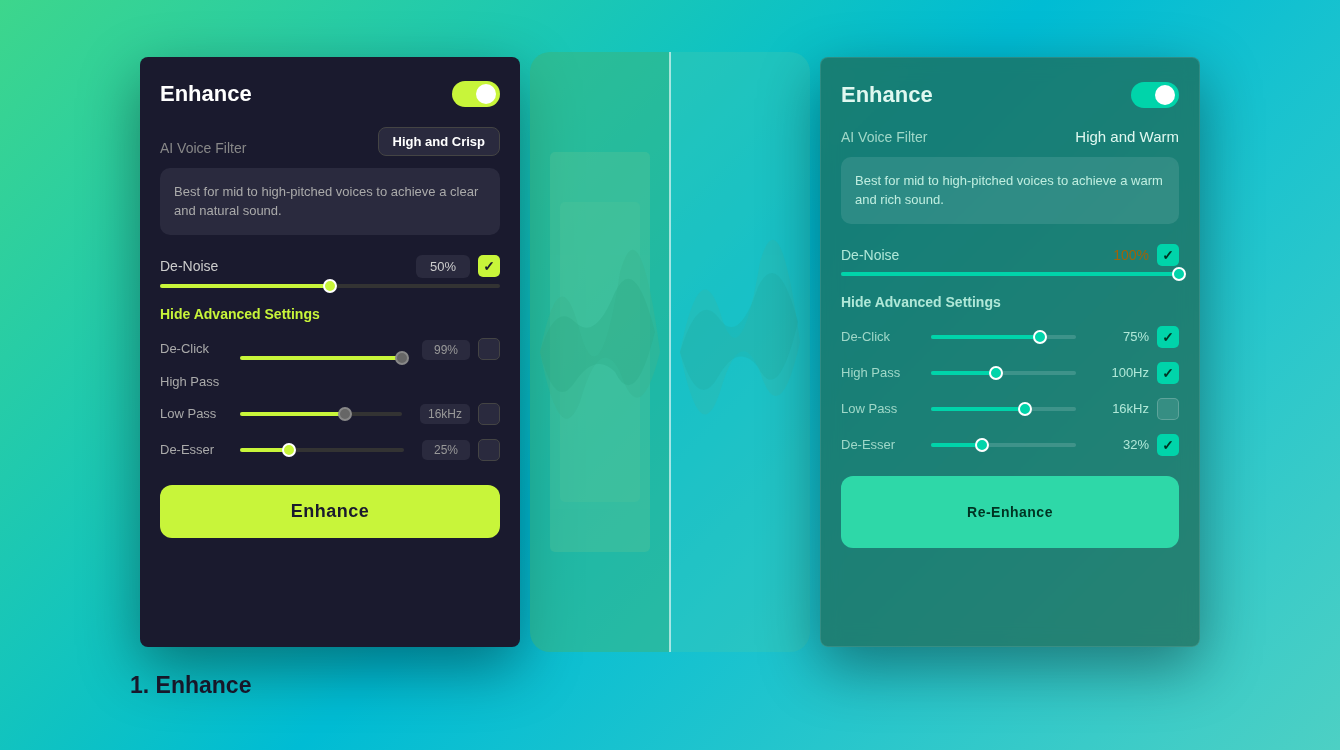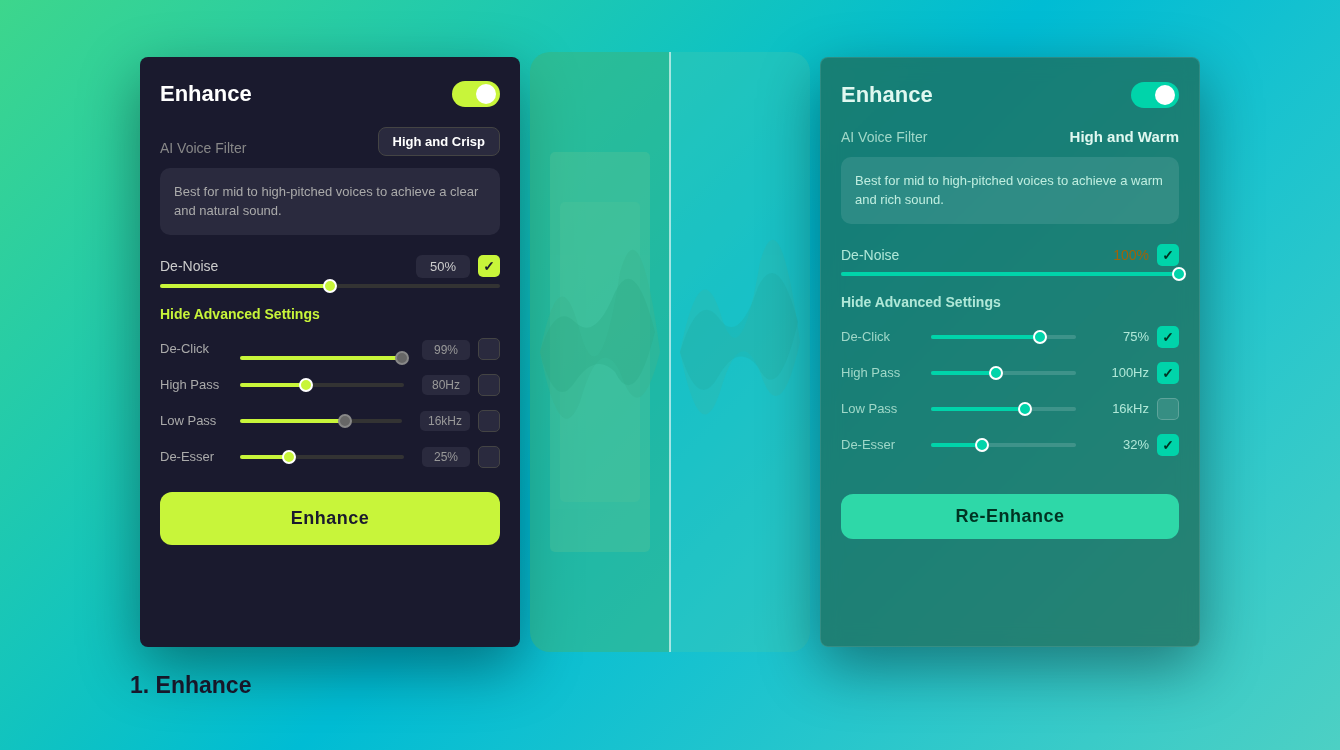--- a/index.html
+++ b/index.html
@@ -96,21 +96,21 @@
       padding: 6px 14px;
       border-radius: 8px;
       border: 1px solid #444;
     }
 
     .filter-badge-teal {
       background: transparent;
       color: #e0f8f0;
       border: none;
       font-size: 15px;
-      font-weight: 700;
+      font-weight: 400;
       padding-left: 24px;
     }
 
     .description-box {
       background: #2a2a3e;
       border-radius: 10px;
       padding: 14px;
       color: #aaa;
       font-size: 13px;
       line-height: 1.5;
@@ -327,25 +327,25 @@
       margin-top: 10px;
       letter-spacing: 0.5px;
     }
 
     .reenhance-btn {
       width: 100%;
       background: #2ed8a8;
       color: #003322;
       border: none;
       border-radius: 12px;
-      padding: 12px;
-      font-size: 18px;
+      padding: 28px;
+      font-size: 14px;
       font-weight: 700;
       cursor: pointer;
-      margin-top: 24px;
+      margin-top: 6px;
       letter-spacing: 0.5px;
     }
 
     
     .waveform-container {
       width: 280px;
       height: 600px;
       position: relative;
       display: flex;
       margin: 0 10px;
@@ -462,30 +462,20 @@
           <div class="adv-value">99%</div>
           <div class="checkbox checkbox-unchecked"></div>
         </div>
       </div>
     </div>
 
     
     <div class="adv-section">
       <div class="adv-row">
         <span class="adv-label">High Pass</span>
-        <div style="display:flex;align-items:center;gap:8px;flex:1;">
-          <div class="slider-container adv-slider">
-            <div class="slider-track">
-              <div class="slider-fill-yellow" style="width:40%"></div>
-              <div class="slider-thumb" style="left:40%"></div>
-            </div>
-          </div>
-          <div class="adv-value">80Hz</div>
-          <div class="checkbox checkbox-unchecked"></div>
-        </div>
       </div>
     </div>
 
     
     <div class="adv-section">
       <div class="adv-row">
         <span class="adv-label">Low Pass</span>
         <div style="display:flex;align-items:center;gap:8px;flex:1;">
           <div class="slider-container adv-slider">
             <div class="slider-track">

